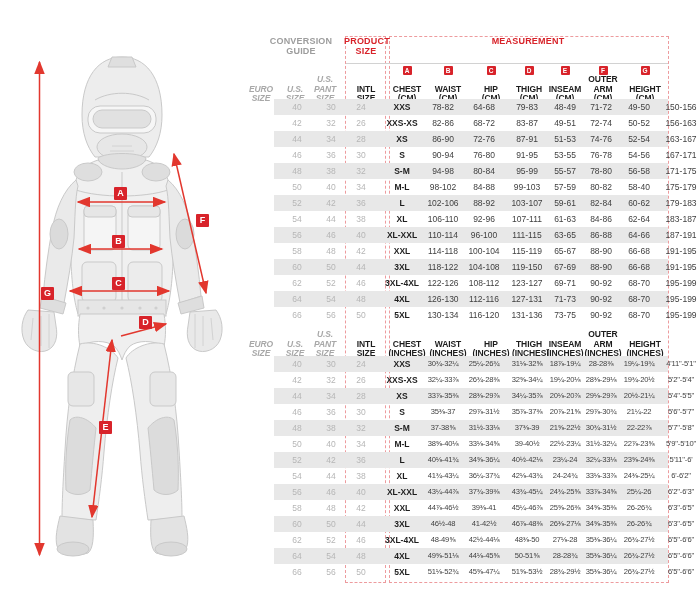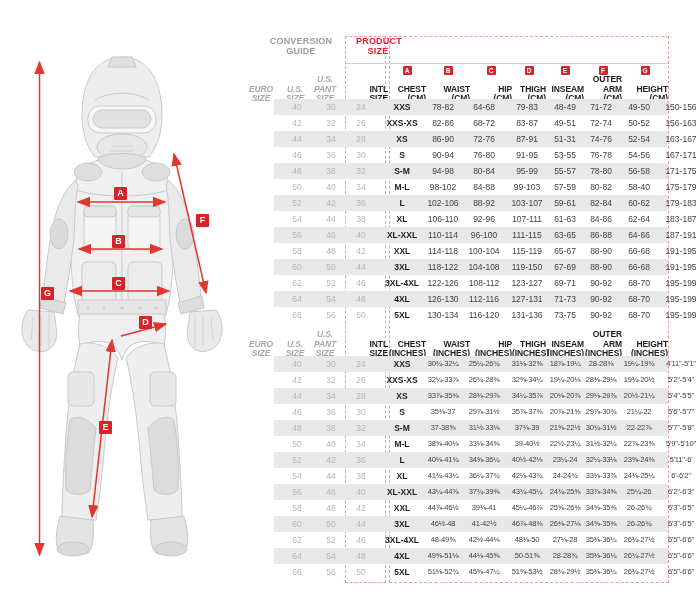--- a/index.html
+++ b/index.html
@@ -11,35 +11,35 @@
   .figure-wrap svg{position:absolute;left:0;top:0;}
   .fig-badge{position:absolute;width:13px;height:13px;background:#d8232a;color:#fff;
     font-size:9px;font-weight:bold;text-align:center;line-height:13px;border-radius:1px;}
 
   
   .table-wrap{position:absolute;left:238px;top:0;width:430px;height:608px;font-size:8.5px;color:#454545;}
   .grid{display:grid;grid-template-columns:46px 22px 38px 44px 38px 44px 42px 34px 38px 38px 46px;}
   .titles{position:absolute;top:36px;left:0;width:430px;height:26px;}
   .t-block{position:absolute;font-weight:bold;font-size:9px;line-height:10px;text-align:center;letter-spacing:0.2px;}
   .t-conv{left:18px;width:90px;color:#9d9d9d;}
-  .t-prod{left:118px;width:44px;color:#d8232a;}
+  .t-prod{left:106px;width:44px;color:#d8232a;}
   .t-body{left:150px;width:280px;color:#d8232a;}
   .sep-line{position:absolute;top:63px;left:108px;width:322px;border-top:1px solid #d2d2d2;}
 
   .badge-row{position:absolute;top:65px;left:0;width:430px;height:10px;}
   .badge-cell{text-align:center;}
   .col-badge{display:inline-block;width:9px;height:9px;background:#d8232a;color:#fff;
     font-size:6.5px;font-weight:bold;line-height:9px;border-radius:1px;}
 
   .head-row{position:absolute;left:0;width:430px;height:22px;align-items:end;}
   .head-row.cm{top:75px;}
   .head-row.inch{top:330px;}
   .h{text-align:center;font-weight:bold;line-height:9.5px;font-size:8.5px;letter-spacing:-0.1px;}
   .h.gray{color:#a8a8a8;font-style:italic;}
-  .h.dark{color:#1d1d1d;text-align:right;}
+  .h.dark{color:#1d1d1d;}
 
   .rows{position:absolute;left:0;width:430px;}
   .rows.cm{top:99px;}
   .rows.inch{top:356px;}
   .row{height:16px;line-height:16px;margin-left:36px;}
   .row:nth-child(odd){background:#e8e8e8;}
   .cell{text-align:center;white-space:nowrap;overflow:visible;}
   .c-gray{color:#b6b6b6;}
   .c-intl{color:#1d1d1d;font-weight:bold;}
   .c-val{color:#3f3f3f;}
@@ -147,20 +147,21 @@
     <div class="titles">
       <div class="t-block t-conv">
         <div>CONVERSION</div>
         <div>GUIDE</div>
       </div>
       <div class="t-block t-prod">
         <div>PRODUCT</div>
         <div>SIZE</div>
       </div>
       <div class="t-block t-body">
+        <div>MEASUREMENT</div>
       </div>
     </div>
 
     <div class="sep-line"></div>
 
     <div id="cm-badges" class="grid badge-row">
         <div class="badge-cell"></div>
         <div class="badge-cell"></div>
         <div class="badge-cell"></div>
         <div class="badge-cell"></div>
@@ -246,21 +247,21 @@
           <div class="cell c-val">156-163</div>
         </div>
         <div class="row grid">
           <div class="cell c-gray">44</div>
           <div class="cell c-gray">34</div>
           <div class="cell c-gray">28</div>
           <div class="cell c-intl">XS</div>
           <div class="cell c-val">86-90</div>
           <div class="cell c-val">72-76</div>
           <div class="cell c-val">87-91</div>
-          <div class="cell c-val">51-31</div>
+          <div class="cell c-val">51-53</div>
           <div class="cell c-val">74-76</div>
           <div class="cell c-val">52-54</div>
           <div class="cell c-val">163-167</div>
         </div>
         <div class="row grid">
           <div class="cell c-gray">46</div>
           <div class="cell c-gray">36</div>
           <div class="cell c-gray">30</div>
           <div class="cell c-intl">S</div>
           <div class="cell c-val">90-94</div>

